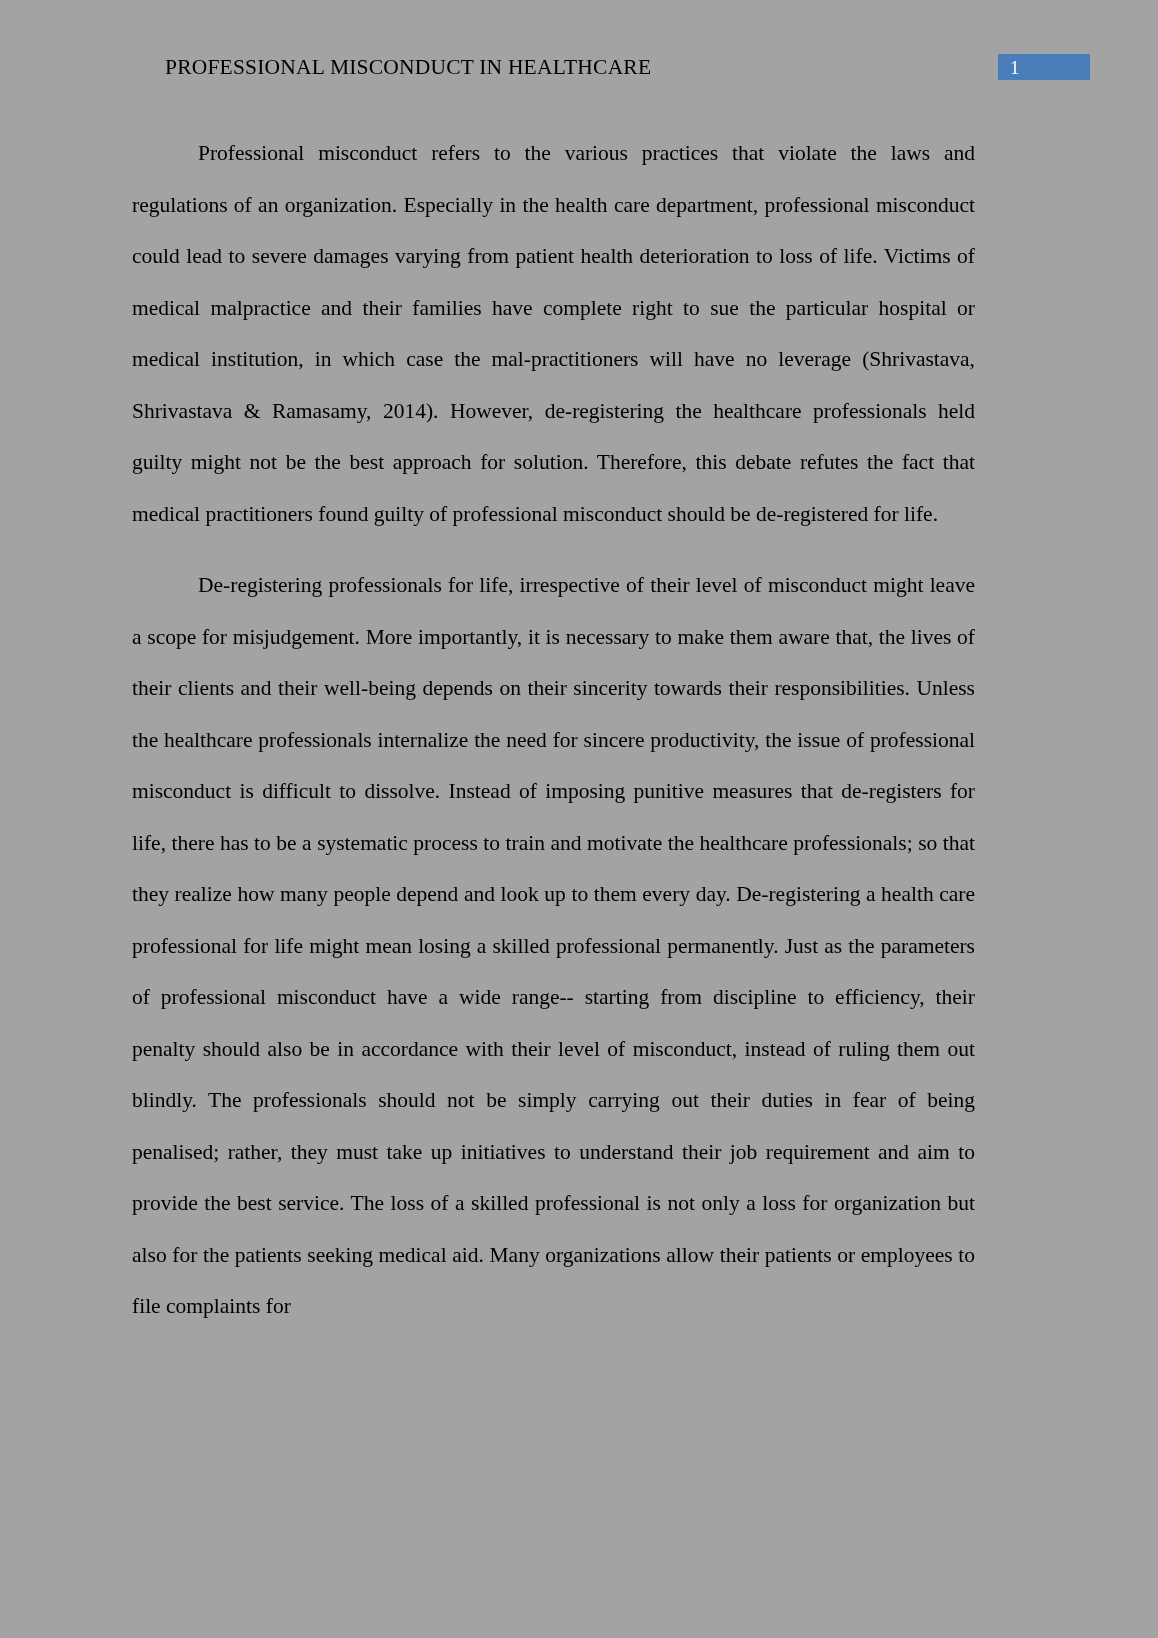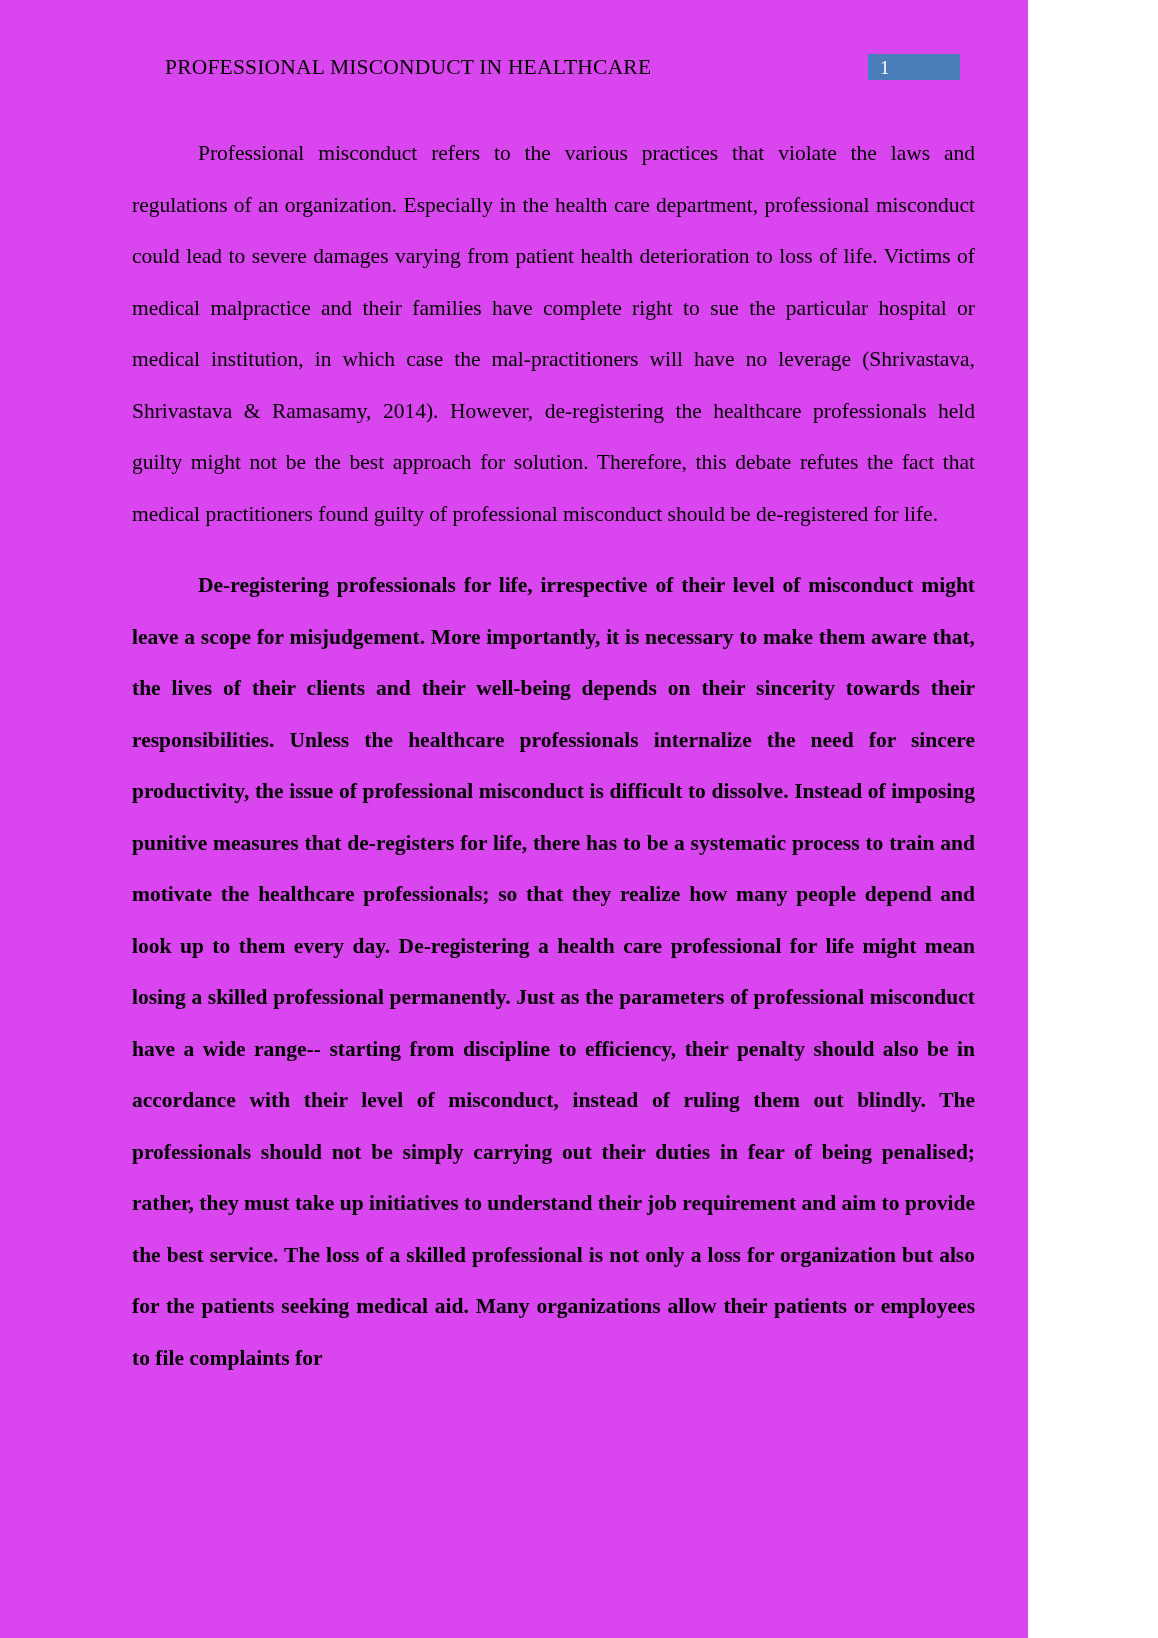--- a/index.html
+++ b/index.html
@@ -6,23 +6,23 @@
     margin: 0;
     padding: 0;
     background: #ffffff;
   }
   body {
     font-family: "Liberation Serif", "DejaVu Serif", serif;
     color: #000000;
   }
   .page {
     position: relative;
-    width: 1028px;
+    width: 1158px;
     height: 1638px;
-    background: #d946ef;
+    background: #a3a3a3;
     overflow: hidden;
     box-sizing: border-box;
   }
 
   
   .page-header {
     position: absolute;
     top: 52px;
     left: 132px;
     right: 68px;
@@ -69,21 +69,20 @@
     font-size: 21.5px;
     line-height: 51.5px;
     margin: 0;
     text-indent: 66px;
     color: #000000;
     hyphens: none;
     -webkit-hyphens: none;
   }
   .para + .para {
     margin-top: 20px;
-    font-weight: bold;
   }
   .para.clipped {
     max-height: 1240px;
     overflow: hidden;
   }
 </style>
 </head>
 <body>
 
 <div class="page">

